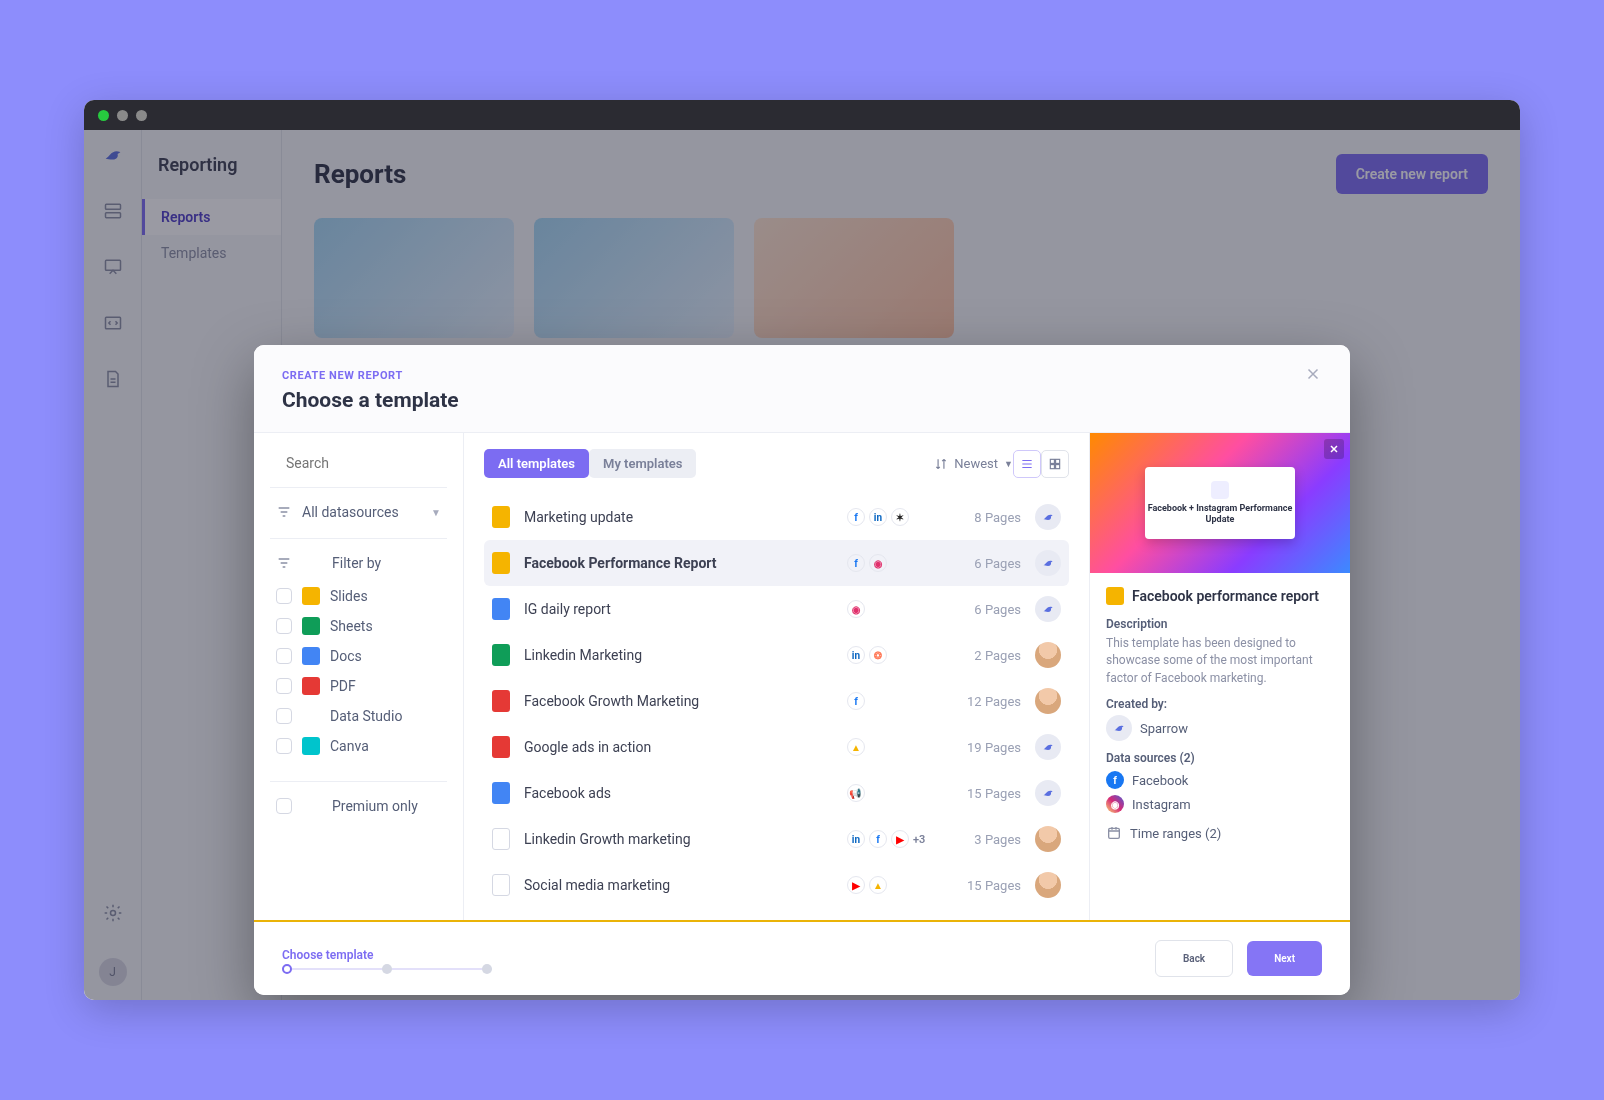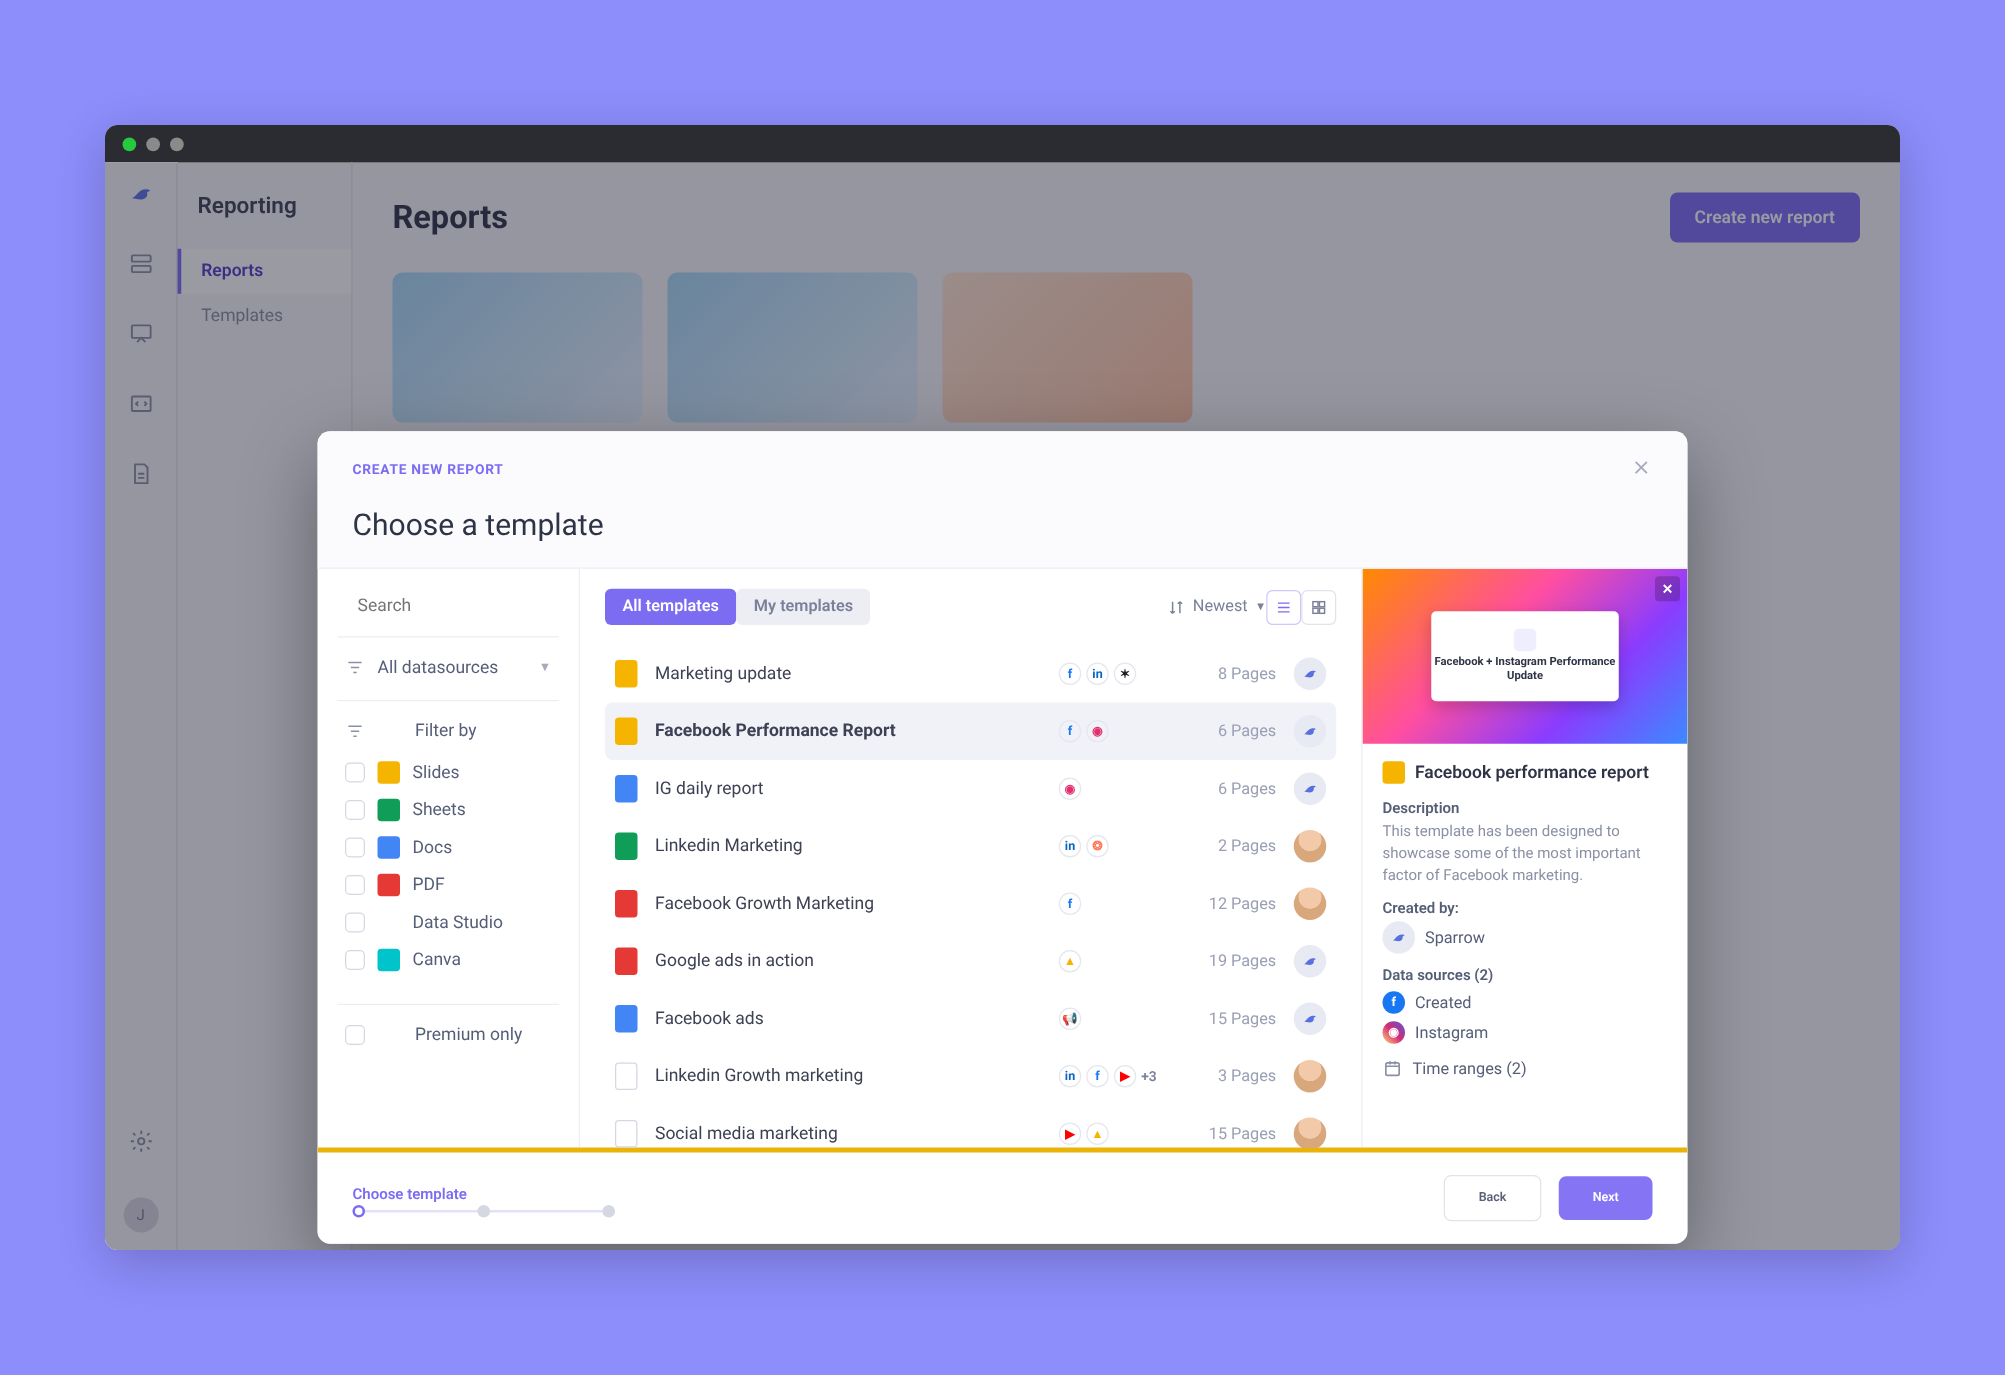--- a/index.html
+++ b/index.html
@@ -23,21 +23,21 @@
   .create-btn { background:#7c6cf2;color:#fff;border:none;padding:12px 20px;border-radius:6px;font-size:14px;font-weight:600;cursor:pointer; }
   .cards { display:flex; gap:20px; margin-top:24px; }
   .card { width:200px; height:120px; background:linear-gradient(135deg,#a6d9f5,#e8f4ff); border-radius:8px; }
   .card.c3 { background:linear-gradient(135deg,#ffe6d1,#ffc4a4); }
 
   .scrim { position:absolute; inset:30px 0 0 0; background:rgba(30,32,50,0.45); }
 
   .modal { position:absolute; top:245px; left:50%; transform:translateX(-50%); width:1096px; height:650px; background:#fff; border-radius:10px; box-shadow:0 20px 60px rgba(0,0,0,0.35); display:flex; flex-direction:column; overflow:hidden; }
   .modal-hdr { padding: 24px 28px 20px; border-bottom: 1px solid #eceef4; position:relative; background:#fbfbfd; }
   .modal-kicker { font-size:11px; font-weight:700; letter-spacing:0.6px; color:#7c6cf2; }
-  .modal-title { font-size:24px; font-weight:400; color:#2e3346; margin-top:24px; }
+  .modal-title { font-size:21px; font-weight:700; color:#2e3346; margin-top:6px; }
   .modal-close { position:absolute; top:20px; right:24px; width:22px;height:22px; cursor:pointer; color:#a7abbd; }
   .modal-body { flex:1; display:flex; overflow:hidden; }
 
   .filters { width: 210px; border-right:1px solid #eceef4; padding: 18px 16px; }
   .search-row { display:flex; align-items:center; gap:10px; color:#a7abbd; padding: 4px 6px 16px; border-bottom:1px solid #eceef4; }
   .search-row input { border:none; outline:none; font-size:14px; color:#555; flex:1; background:transparent; }
   .filter-sect { display:flex; align-items:center; gap:10px; color:#555e77; font-size:14px; padding: 16px 6px 10px; }
   .filter-sect.mid { border-top:1px solid #eceef4; margin-top:8px;gap:40px; }
   .filter-item { display:flex; align-items:center; gap:10px; padding:6px; font-size:14px; color:#555e77; cursor:pointer; }
   .chk { width:16px;height:16px;border:1.5px solid #d5d8e3;border-radius:4px;flex-shrink:0; }
@@ -81,21 +81,21 @@
   .pv-title-row { display:flex;align-items:center;gap:8px;margin-bottom:12px; }
   .pv-title { font-size:14px;font-weight:600;color:#2e3346; }
   .pv-label { font-size:12px;font-weight:600;color:#555e77;margin-top:10px;margin-bottom:4px; }
   .pv-text { font-size:12px;color:#8b90a5;line-height:1.45; }
   .pv-creator { display:flex;align-items:center;gap:8px;margin-top:4px; }
   .pv-ds-item { display:flex;align-items:center;gap:8px;margin-top:6px;font-size:13px; }
   .pv-ds-dot { width:18px;height:18px;border-radius:50%;display:flex;align-items:center;justify-content:center;font-size:10px;font-weight:700;color:#fff; }
   .pv-ds-dot.fb{background:#1877f2;} .pv-ds-dot.ig{background:linear-gradient(45deg,#feda75,#d62976,#4f5bd5);}
   .pv-tr { display:flex;align-items:center;gap:8px;margin-top:12px;font-size:13px; }
 
-  .modal-ftr { display:flex;align-items:center;padding:18px 28px;border-top:4px solid #eab308;background:#fff; }
+  .modal-ftr { display:flex;align-items:center;padding:18px 28px;border-top:2px solid #eab308;background:#fff; }
   .stepper { flex:1; }
   .step-label { font-size:12px;color:#7c6cf2;font-weight:600;margin-bottom:6px; }
   .step-line { width:210px;height:2px;background:#e3e0fa;position:relative; }
   .step-dot { position:absolute;top:-4px;width:10px;height:10px;border-radius:50%;background:#d5d8e3; }
   .step-dot.d1{left:0;background:#fff;border:2px solid #7c6cf2;} .step-dot.d2{left:100px;} .step-dot.d3{left:200px;}
   .ftr-btn { padding:12px 27px;border-radius:6px;font-size:10px;font-weight:600;cursor:pointer;border:none; }
   .ftr-back { background:#fff;border:1px solid #e0e3ea;color:#5a6179;margin-right:14px; }
   .ftr-next { background:#8575f5;color:#fff; }
 
   svg { display:block; }
@@ -408,21 +408,21 @@
               <svg viewBox="0 0 24 24" width="14" height="14">
                   <path fill="#5a6fe0" d="M4 16c4-2 6-8 12-8 2 0 4 1 4 1l-3 2c1 3-1 6-5 6-4 0-6-1-8-1z"></path>
                 </svg>
             </div>
             <span>Sparrow</span>
           </div>
           <div class="pv-label">Data sources (2)</div>
           <div id="pv-ds">
               <div class="pv-ds-item">
                 <div class="pv-ds-dot fb">f</div>
-                <span>Created</span>
+                <span>Facebook</span>
               </div>
               <div class="pv-ds-item">
                 <div class="pv-ds-dot ig">◉</div>
                 <span>Instagram</span>
               </div>
             </div>
           <div class="pv-tr">
             <svg viewBox="0 0 24 24" width="16" height="16" fill="none" stroke="#8b90a5" stroke-width="2">
                 <rect x="4" y="5" width="16" height="15" rx="2"></rect>
                 <path d="M4 9h16M9 3v4M15 3v4"></path>

